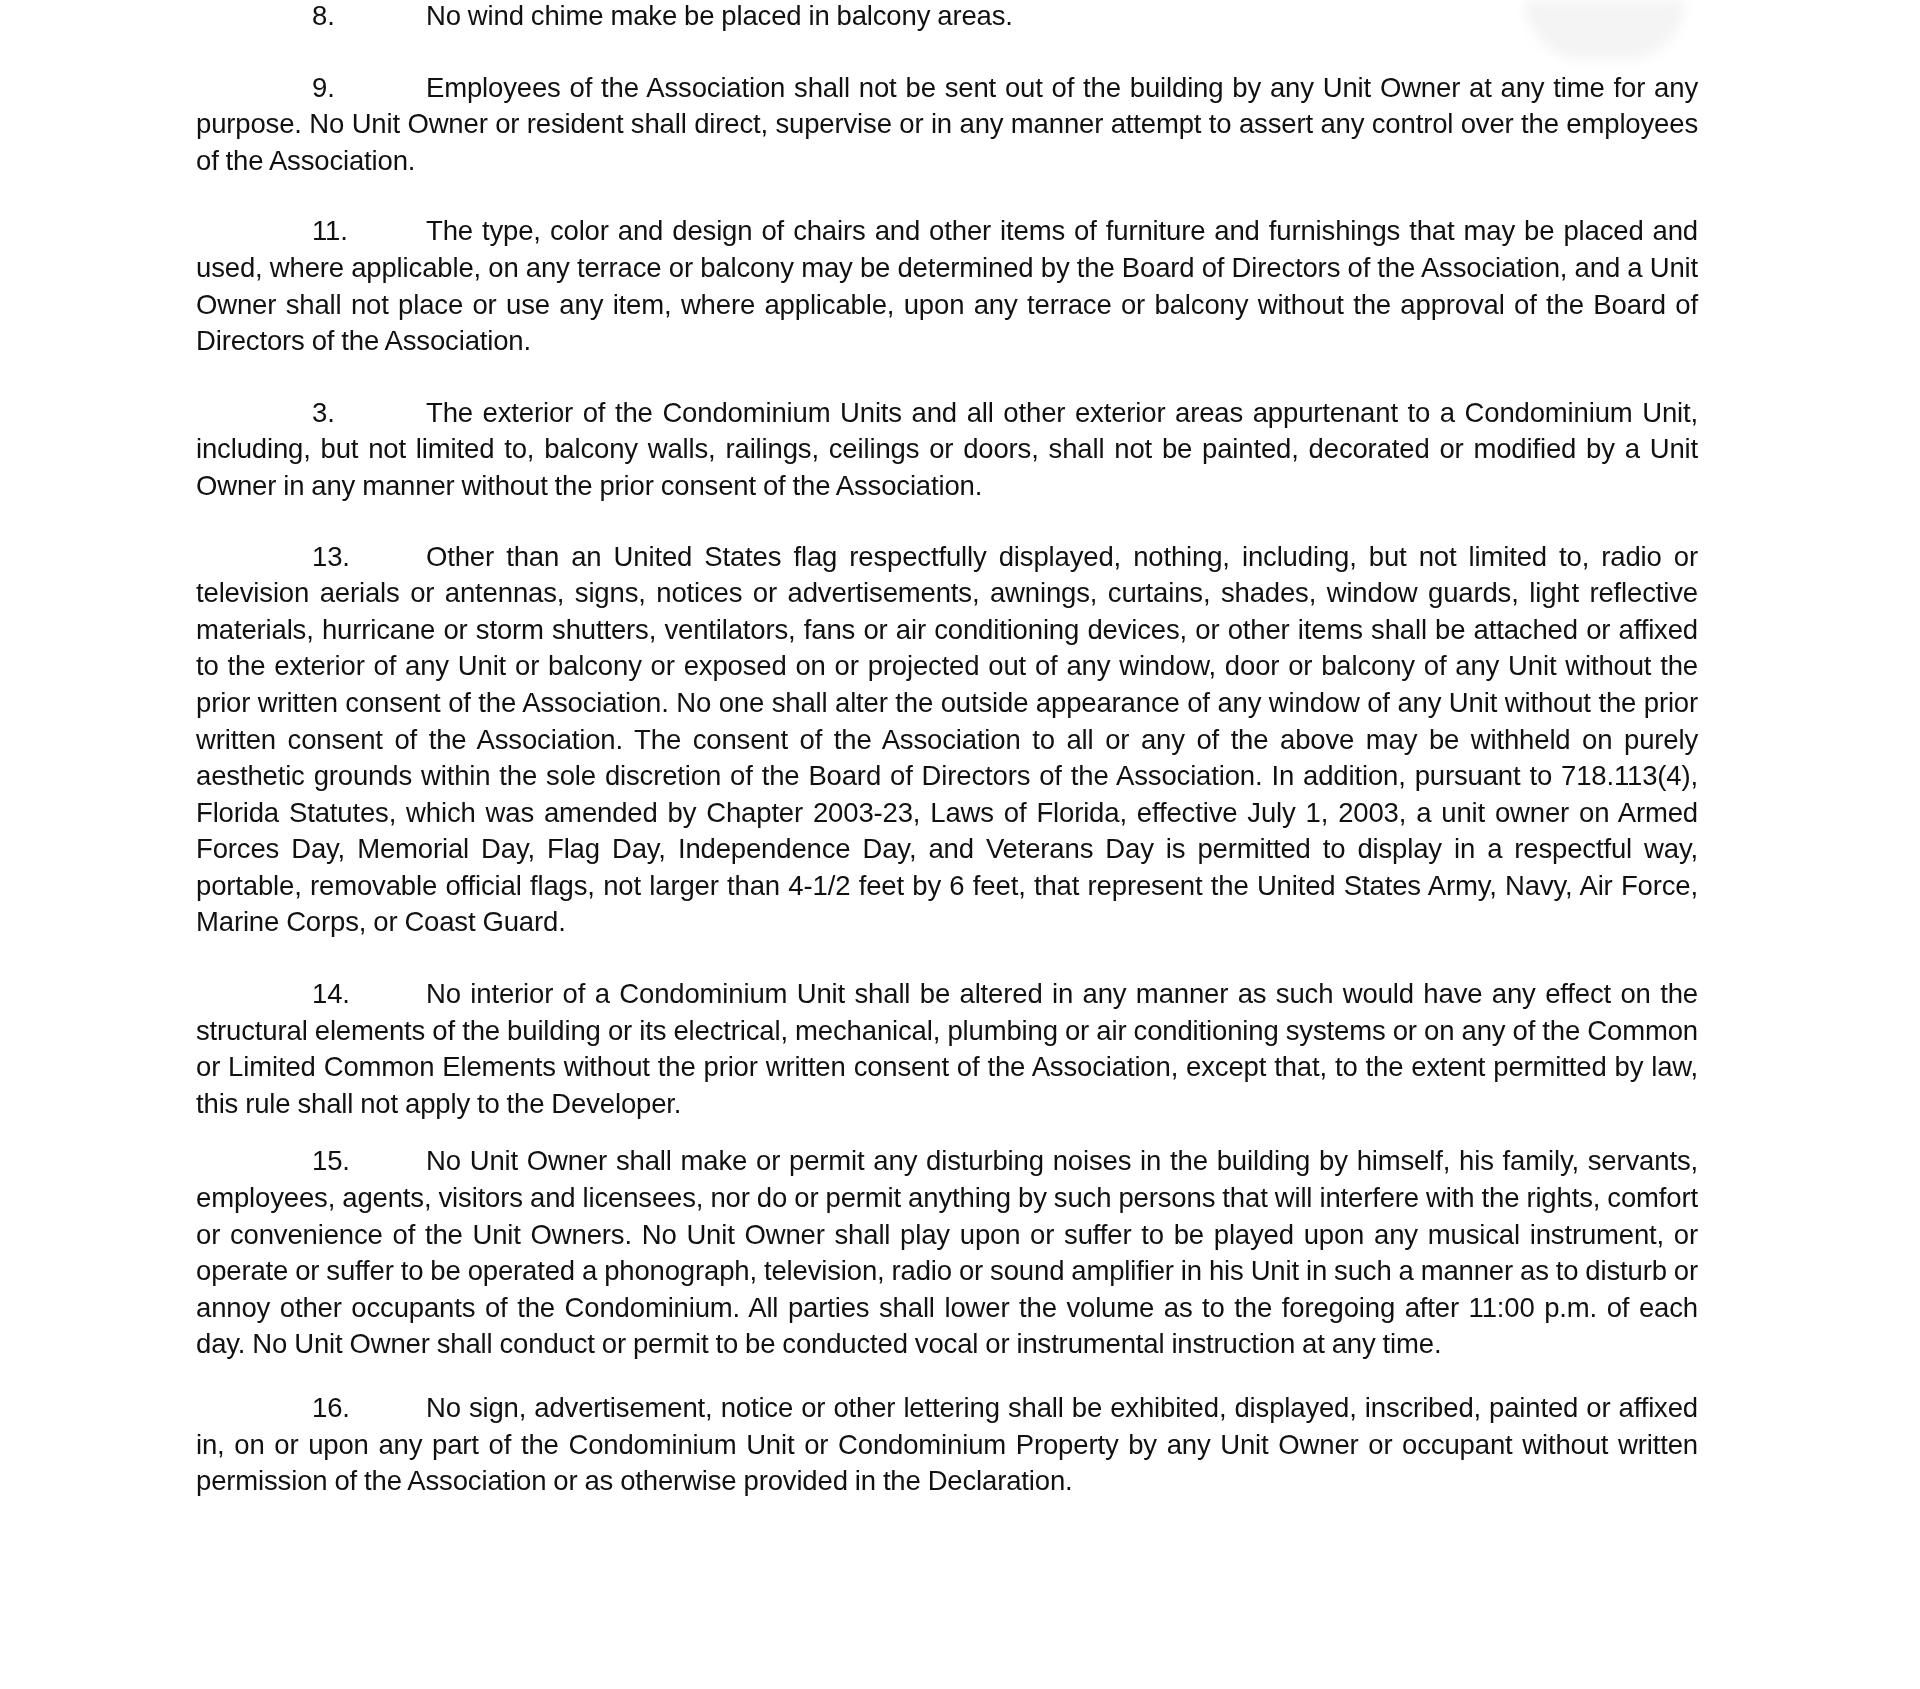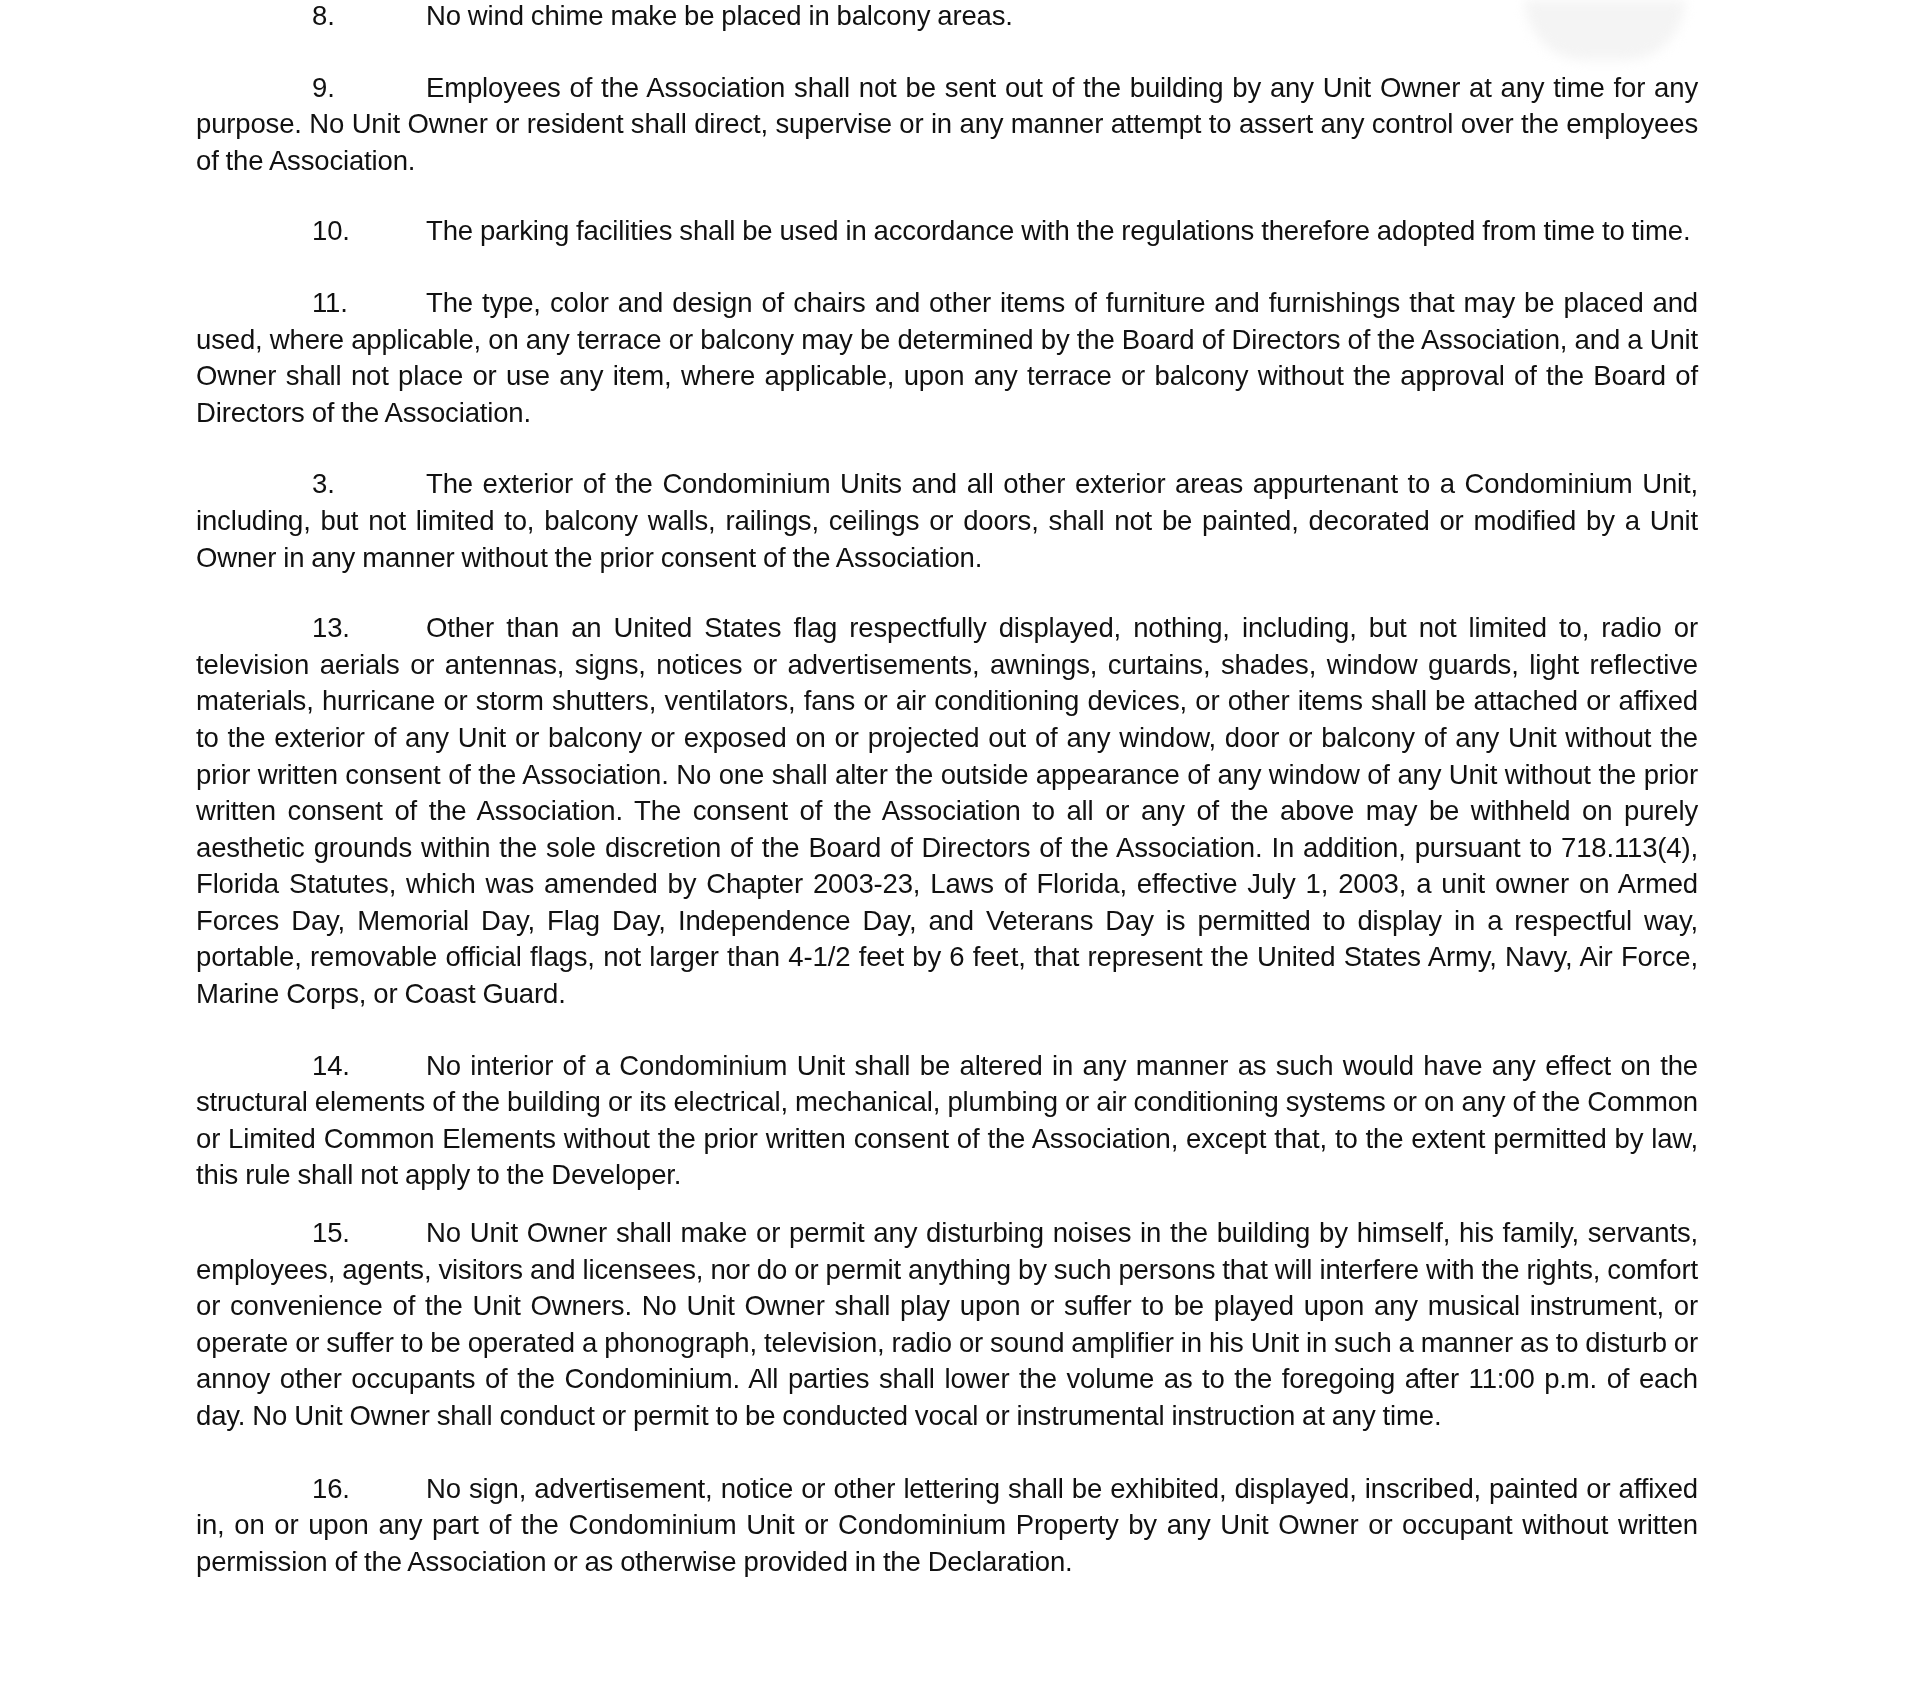--- a/index.html
+++ b/index.html
@@ -49,33 +49,32 @@
     display: inline-block;
     width: 114px;
   }
   #r8  { margin-bottom: 35px; }
   #r9  { margin-bottom: 34px; }
   #r10 { margin-bottom: 35px; }
   #r11 { margin-bottom: 35px; }
   #r12 { margin-bottom: 34px; }
   #r13 { margin-bottom: 35px; }
   #r14 { margin-bottom: 21px; }
-  #r15 { margin-bottom: 36px; }
+  #r15 { margin-bottom: 27px; }
 </style>
 </head>
 <body>
 
 <div class="smudge"></div>
 
 <div class="page">
   <p class="rule" id="r8"><span class="num"></span><span class="num-text">8.</span><span>No wind chime make be placed in balcony areas.</span></p>
 
   <p class="rule" id="r9"><span class="num"></span><span class="num-text">9.</span><span>Employees of the Association shall not be sent out of the building by any Unit Owner at any time for any purpose. No Unit Owner or resident shall direct, supervise or in any manner attempt to assert any control over the employees of the Association.</span></p>
 
-  <p class="rule" id="r10"><span class="num"></span><span class="num-text">10.</span><span>The parking facilities shall be used in accordance with the regulations therefore adopted from time to time.</span></p>
 
   <p class="rule" id="r11"><span class="num"></span><span class="num-text">11.</span><span>The type, color and design of chairs and other items of furniture and furnishings that may be placed and used, where applicable, on any terrace or balcony may be determined by the Board of Directors of the Association, and a Unit Owner shall not place or use any item, where applicable, upon any terrace or balcony without the approval of the Board of Directors of the Association.</span></p>
 
   <p class="rule" id="r12"><span class="num"></span><span class="num-text">3.</span><span>The exterior of the Condominium Units and all other exterior areas appurtenant to a Condominium Unit, including, but not limited to, balcony walls, railings, ceilings or doors, shall not be painted, decorated or modified by a Unit Owner in any manner without the prior consent of the Association.</span></p>
 
   <p class="rule" id="r13"><span class="num"></span><span class="num-text">13.</span><span>Other than an United States flag respectfully displayed, nothing, including, but not limited to, radio or television aerials or antennas, signs, notices or advertisements, awnings, curtains, shades, window guards, light reflective materials, hurricane or storm shutters, ventilators, fans or air conditioning devices, or other items shall be attached or affixed to the exterior of any Unit or balcony or exposed on or projected out of any window, door or balcony of any Unit without the prior written consent of the Association. No one shall alter the outside appearance of any window of any Unit without the prior written consent of the Association. The consent of the Association to all or any of the above may be withheld on purely aesthetic grounds within the sole discretion of the Board of Directors of the Association. In addition, pursuant to 718.113(4), Florida Statutes, which was amended by Chapter 2003-23, Laws of Florida, effective July 1, 2003, a unit owner on Armed Forces Day, Memorial Day, Flag Day, Independence Day, and Veterans Day is permitted to display in a respectful way, portable, removable official flags, not larger than 4-1/2 feet by 6 feet, that represent the United States Army, Navy, Air Force, Marine Corps, or Coast Guard.</span></p>
 
   <p class="rule" id="r14"><span class="num"></span><span class="num-text">14.</span><span>No interior of a Condominium Unit shall be altered in any manner as such would have any effect on the structural elements of the building or its electrical, mechanical, plumbing or air conditioning systems or on any of the Common or Limited Common Elements without the prior written consent of the Association, except that, to the extent permitted by law, this rule shall not apply to the Developer.</span></p>
 
   <p class="rule" id="r15"><span class="num"></span><span class="num-text">15.</span><span>No Unit Owner shall make or permit any disturbing noises in the building by himself, his family, servants, employees, agents, visitors and licensees, nor do or permit anything by such persons that will interfere with the rights, comfort or convenience of the Unit Owners. No Unit Owner shall play upon or suffer to be played upon any musical instrument, or operate or suffer to be operated a phonograph, television, radio or sound amplifier in his Unit in such a manner as to disturb or annoy other occupants of the Condominium. All parties shall lower the volume as to the foregoing after 11:00 p.m. of each day. No Unit Owner shall conduct or permit to be conducted vocal or instrumental instruction at any time.</span></p>

